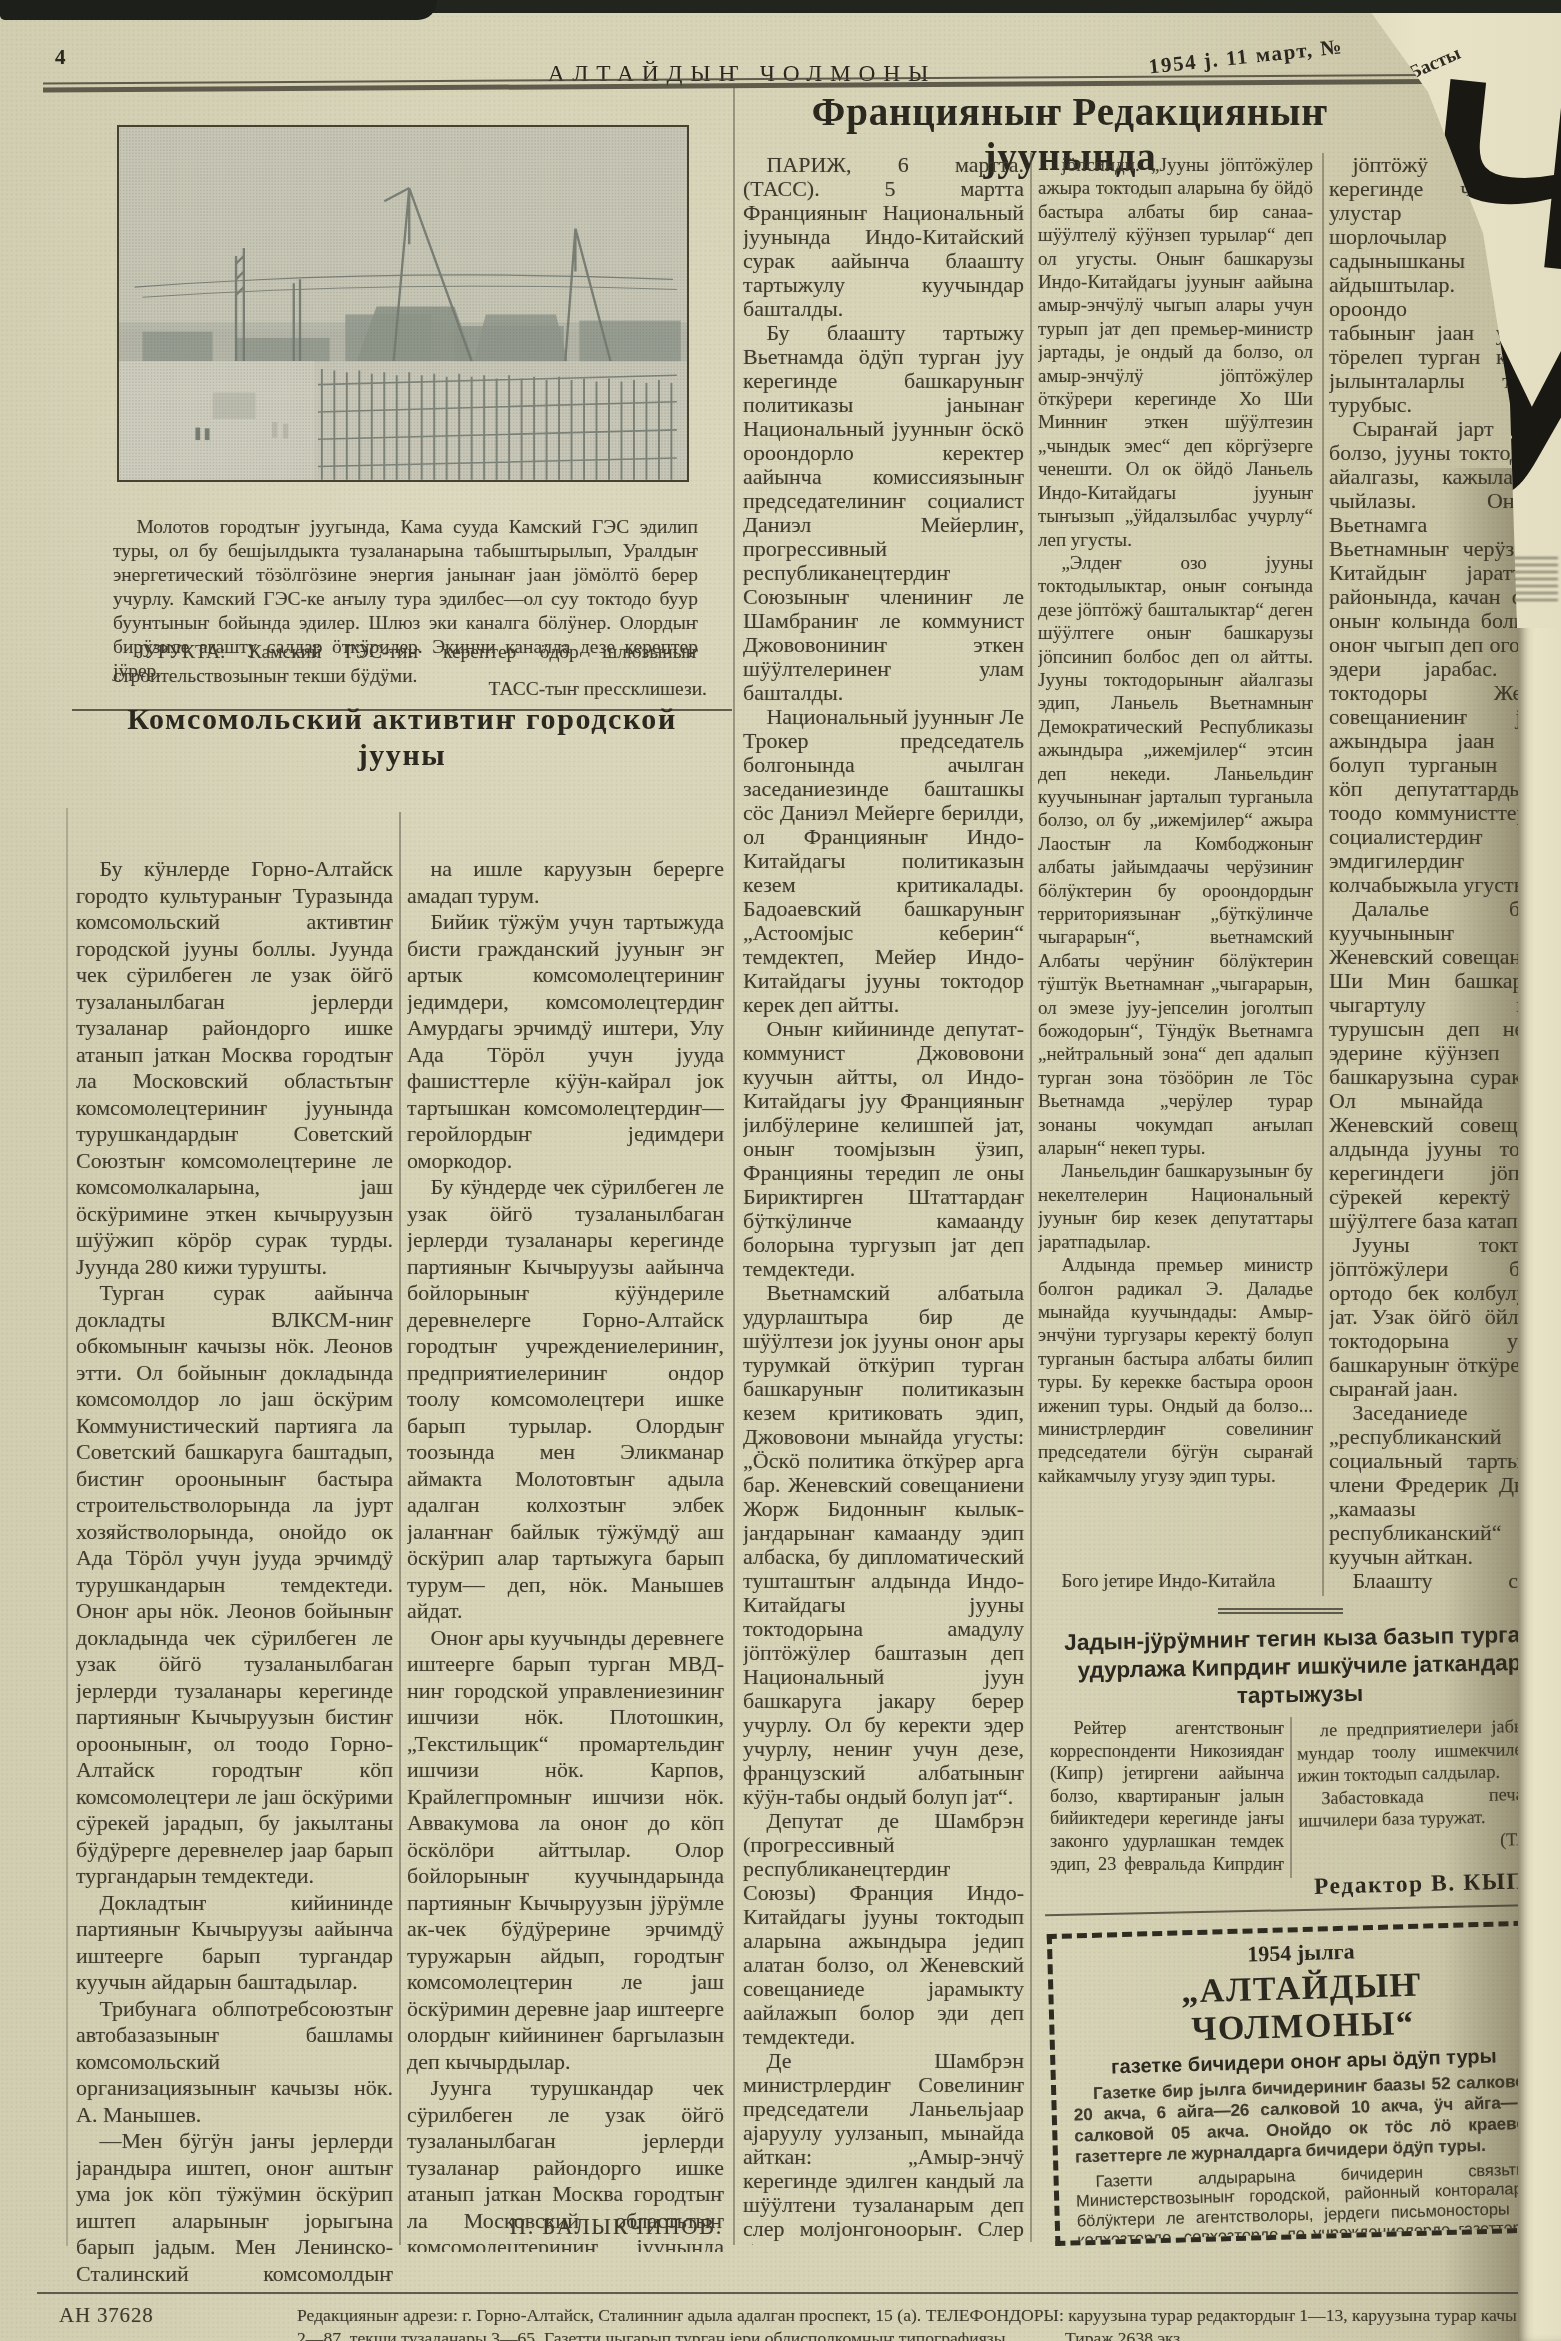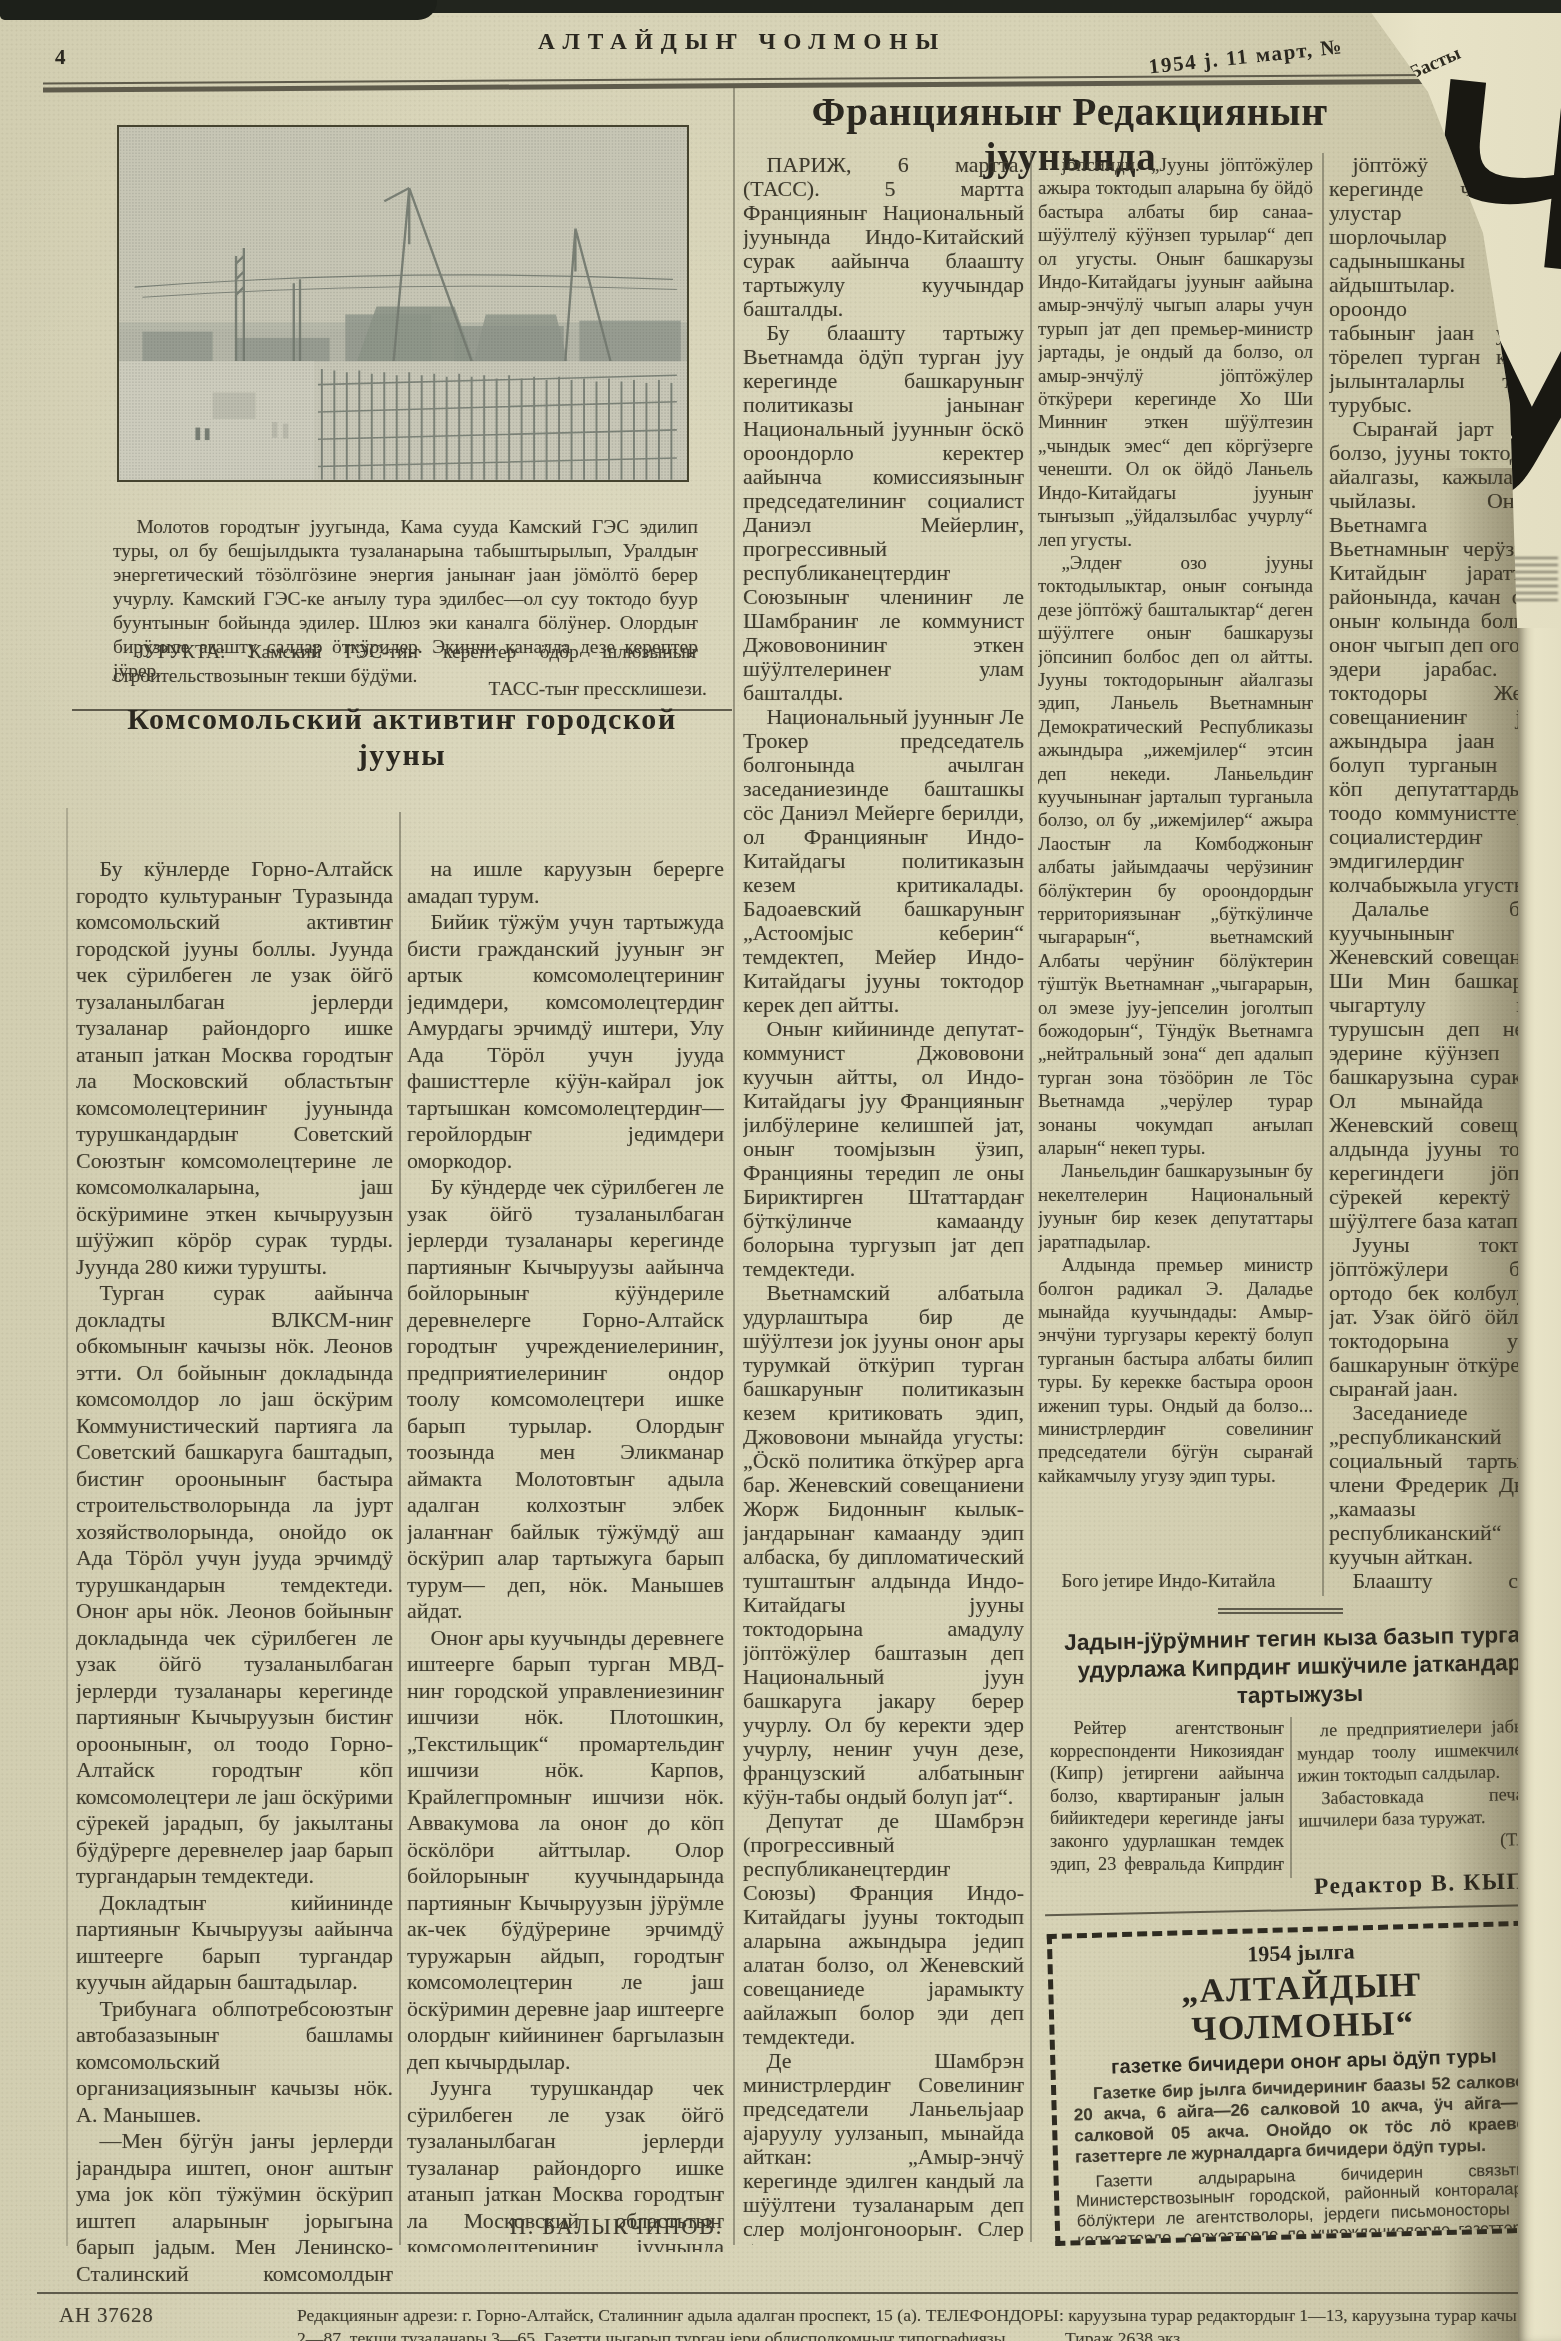--- a/index.html
+++ b/index.html
@@ -34,21 +34,21 @@
   .adbox{border:5.5px dashed #2e2b21;}
   .under{background:linear-gradient(90deg,#ded9bc,#e8e3c7 40%,#e3deC2);}
 </style>
 </head>
 <body>
 
 <div class="stage">
   <div class="paper"></div>
 
   <div class="abs ink dark" style="left:55px;top:45px;font-size:21px;font-weight:bold;">4</div>
-  <div class="abs dark" style="left:336px;top:28px;width:812px;text-align:center;font-size:23.4px;font-weight:bold;letter-spacing:7.8px;">АЛТАЙДЫҤ ЧОЛМОНЫ</div>
+  <div class="abs dark" style="left:336px;top:60px;width:812px;text-align:center;font-size:23.4px;font-weight:normal;letter-spacing:7.8px;">АЛТАЙДЫҤ ЧОЛМОНЫ</div>
   <div class="abs dark" style="left:1148px;top:37px;width:336px;font-size:21px;font-weight:bold;transform:rotate(-6deg);letter-spacing:1.6px;">1954 ј. 11 март, №</div>
   <div class="abs rule" style="left:43px;top:78px;width:1460px;height:1.6px;transform:rotate(-.35deg);"></div>
   <div class="abs rule" style="left:43px;top:83px;width:1464px;height:4.7px;transform:rotate(-.35deg);"></div>
 
   <div class="photo" style="left:117px;top:125px;width:568px;height:353px;">
     <svg width="568" height="353" viewBox="0 0 728 452" style="filter:blur(0.5px);opacity:.9;">
       <rect width="728" height="452" fill="#c3c2b1"></rect>
       <rect y="0" width="728" height="260" fill="#c8c7b6"></rect>
       <rect x="0" y="250" width="728" height="70" fill="#a7ac9f" opacity=".55"></rect>
       <g fill="#8d948a" opacity=".85">

